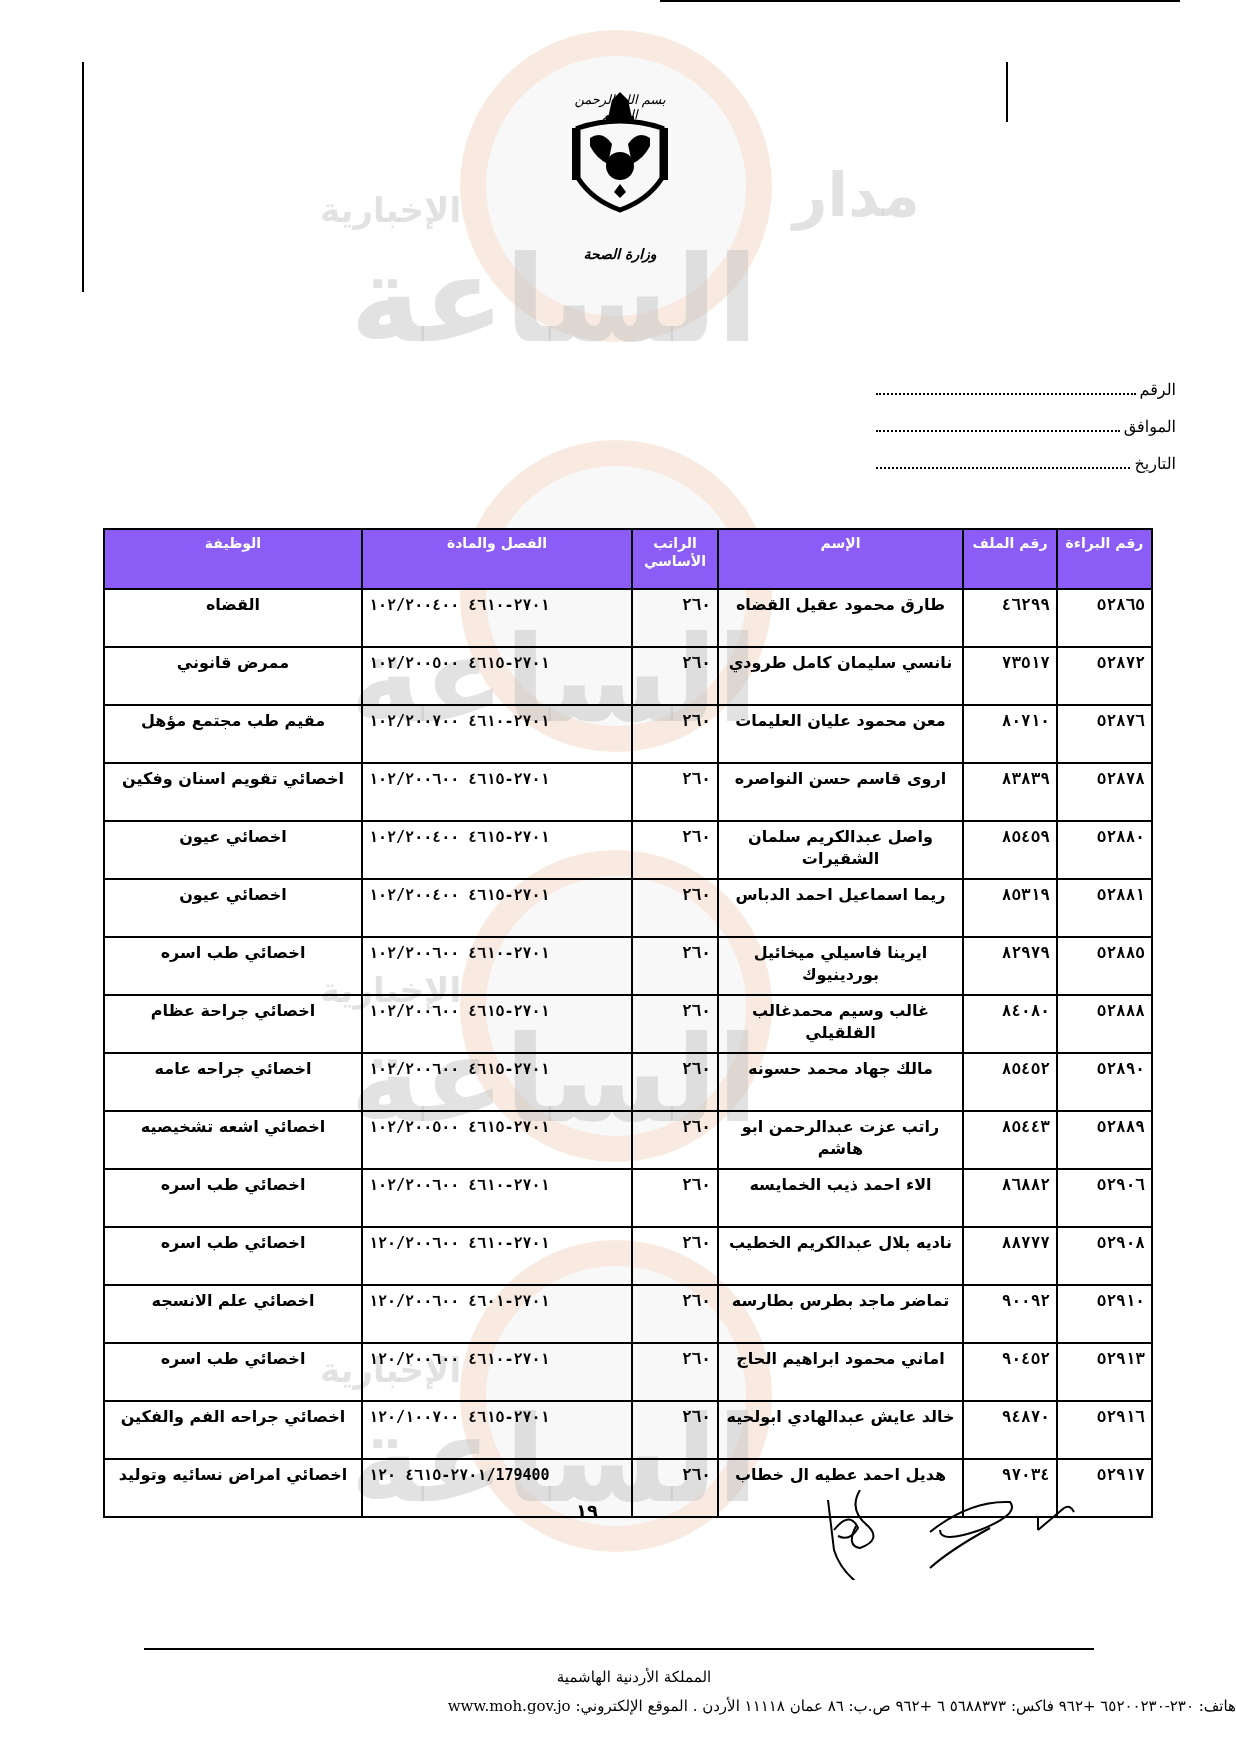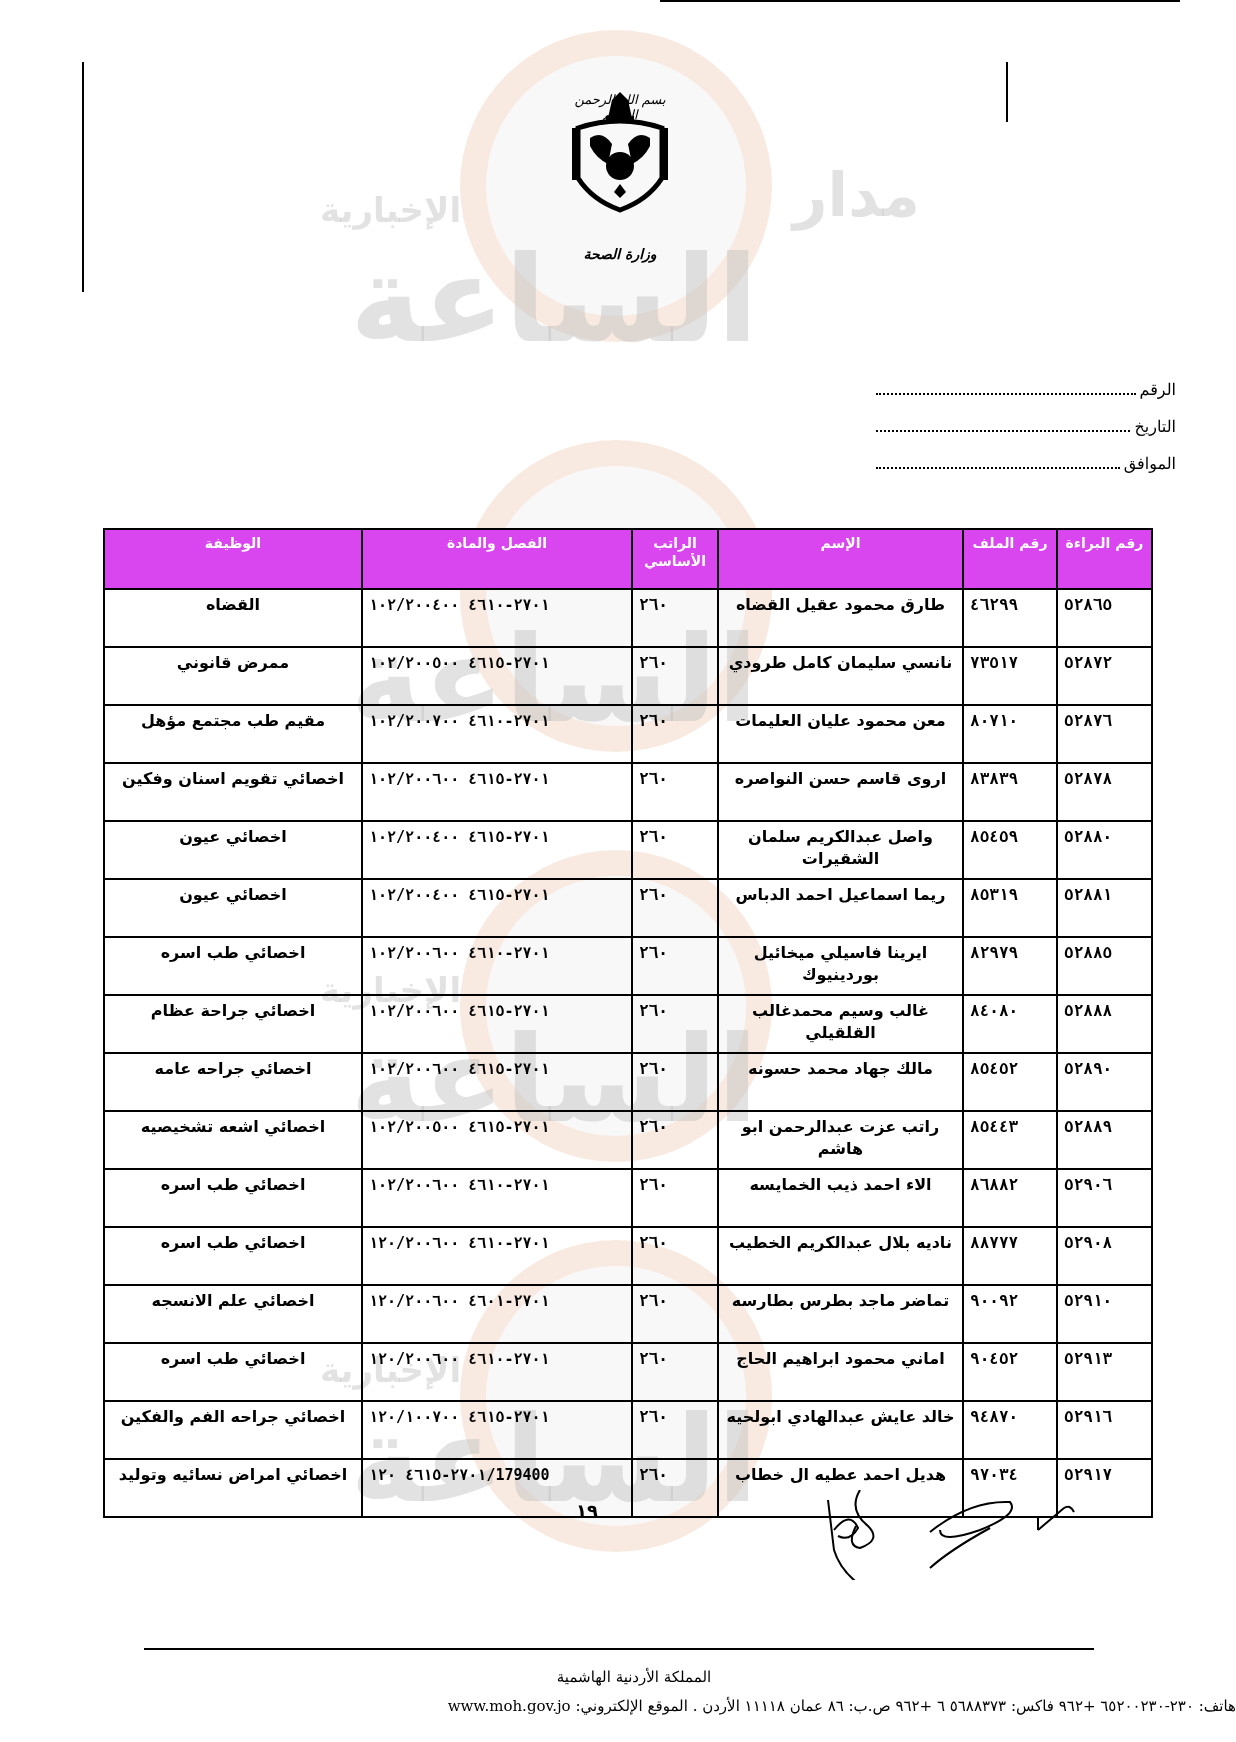--- a/index.html
+++ b/index.html
@@ -24,23 +24,23 @@
   
   .ref-fields { position:absolute; right:60px; top:362px; width:300px; direction:rtl; }
   .ref-row { display:flex; align-items:flex-end; height:37px; }
   .ref-label { font-family:"Liberation Sans", sans-serif; font-size:16px; white-space:nowrap; }
   .ref-dots { flex:1; border-bottom:2px dotted #000; margin-right:4px; margin-bottom:4px; }
 
   
   .table-wrap { position:absolute; left:103px; top:528px; width:1048px; }
   table { border-collapse:collapse; width:100%; direction:rtl; table-layout:fixed; }
   th, td { border:2px solid #000; }
-  th { background:#d946ef; color:#fff; height:54px; font-family:"DejaVu Sans", sans-serif; font-size:14px; font-weight:bold; vertical-align:top; padding:4px 4px 0 4px; line-height:18px; }
+  th { background:#8b5cf6; color:#fff; height:54px; font-family:"DejaVu Sans", sans-serif; font-size:14px; font-weight:bold; vertical-align:top; padding:4px 4px 0 4px; line-height:18px; }
   td { height:52px; vertical-align:top; padding:4px 6px 0 6px; font-family:"DejaVu Sans Mono", monospace; font-weight:bold; font-size:16px; line-height:22px; letter-spacing:2px; }
-  td.num { text-align:left;margin-top:36px; }
+  td.num { text-align:right;margin-top:36px; }
   td.name { text-align:center; font-family:"DejaVu Sans", sans-serif; letter-spacing:3px; font-size:16px; }
   td.code { text-align:left; direction:ltr; unicode-bidi:plaintext; font-size:15px; letter-spacing:1px; }
   td.job { text-align:center; font-family:"DejaVu Sans", sans-serif; letter-spacing:2px; font-size:16px; }
   col.c-serial { width:95px; } col.c-file { width:94px; } col.c-name { width:245px; } col.c-salary { width:86px; } col.c-chapter { width:270px; } col.c-job { width:258px; }
 
   
   .page-number { position:absolute; left:576px; top:1500px; font-size:18px; font-weight:bold; font-family:"DejaVu Sans", sans-serif; }
   .signatures { position:absolute; left:820px; top:1490px; width:270px; height:90px; }
 
   
@@ -91,25 +91,25 @@
     <rect x="94" y="40" width="6" height="52" fill="#000"></rect>
   </svg>
   <div class="ministry">وزارة الصحة</div>
 
   <div class="ref-fields">
     <div class="ref-row">
       <span class="ref-label">الرقم</span>
       <span class="ref-dots"></span>
     </div>
     <div class="ref-row">
-      <span class="ref-label">التاريخ</span>
+      <span class="ref-label">الموافق</span>
       <span class="ref-dots"></span>
     </div>
     <div class="ref-row">
-      <span class="ref-label">الموافق</span>
+      <span class="ref-label">التاريخ</span>
       <span class="ref-dots"></span>
     </div>
   </div>
 
   <div class="table-wrap">
     <table>
       <colgroup>
         <col class="c-serial">
           <col class="c-file">
           <col class="c-name">

